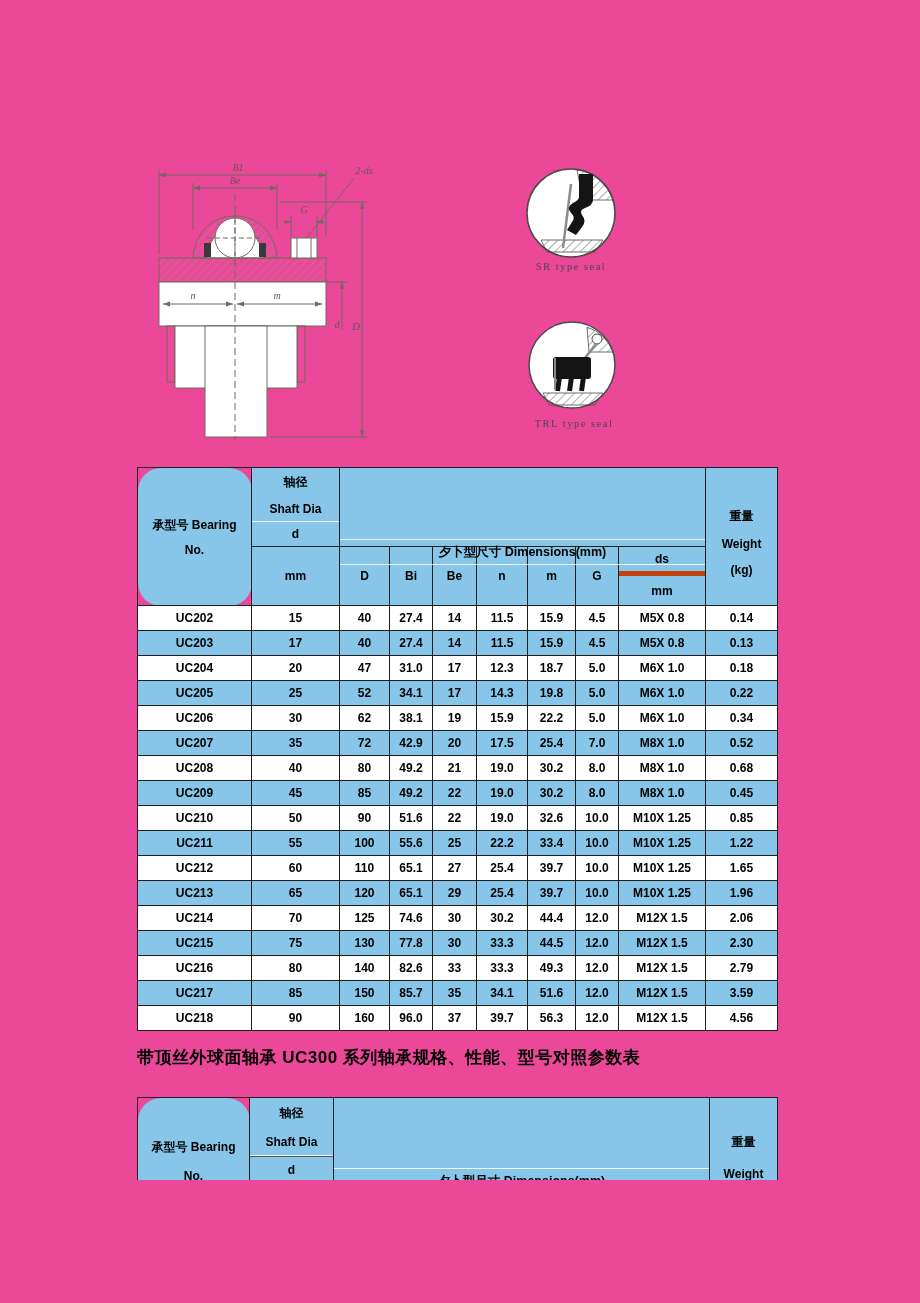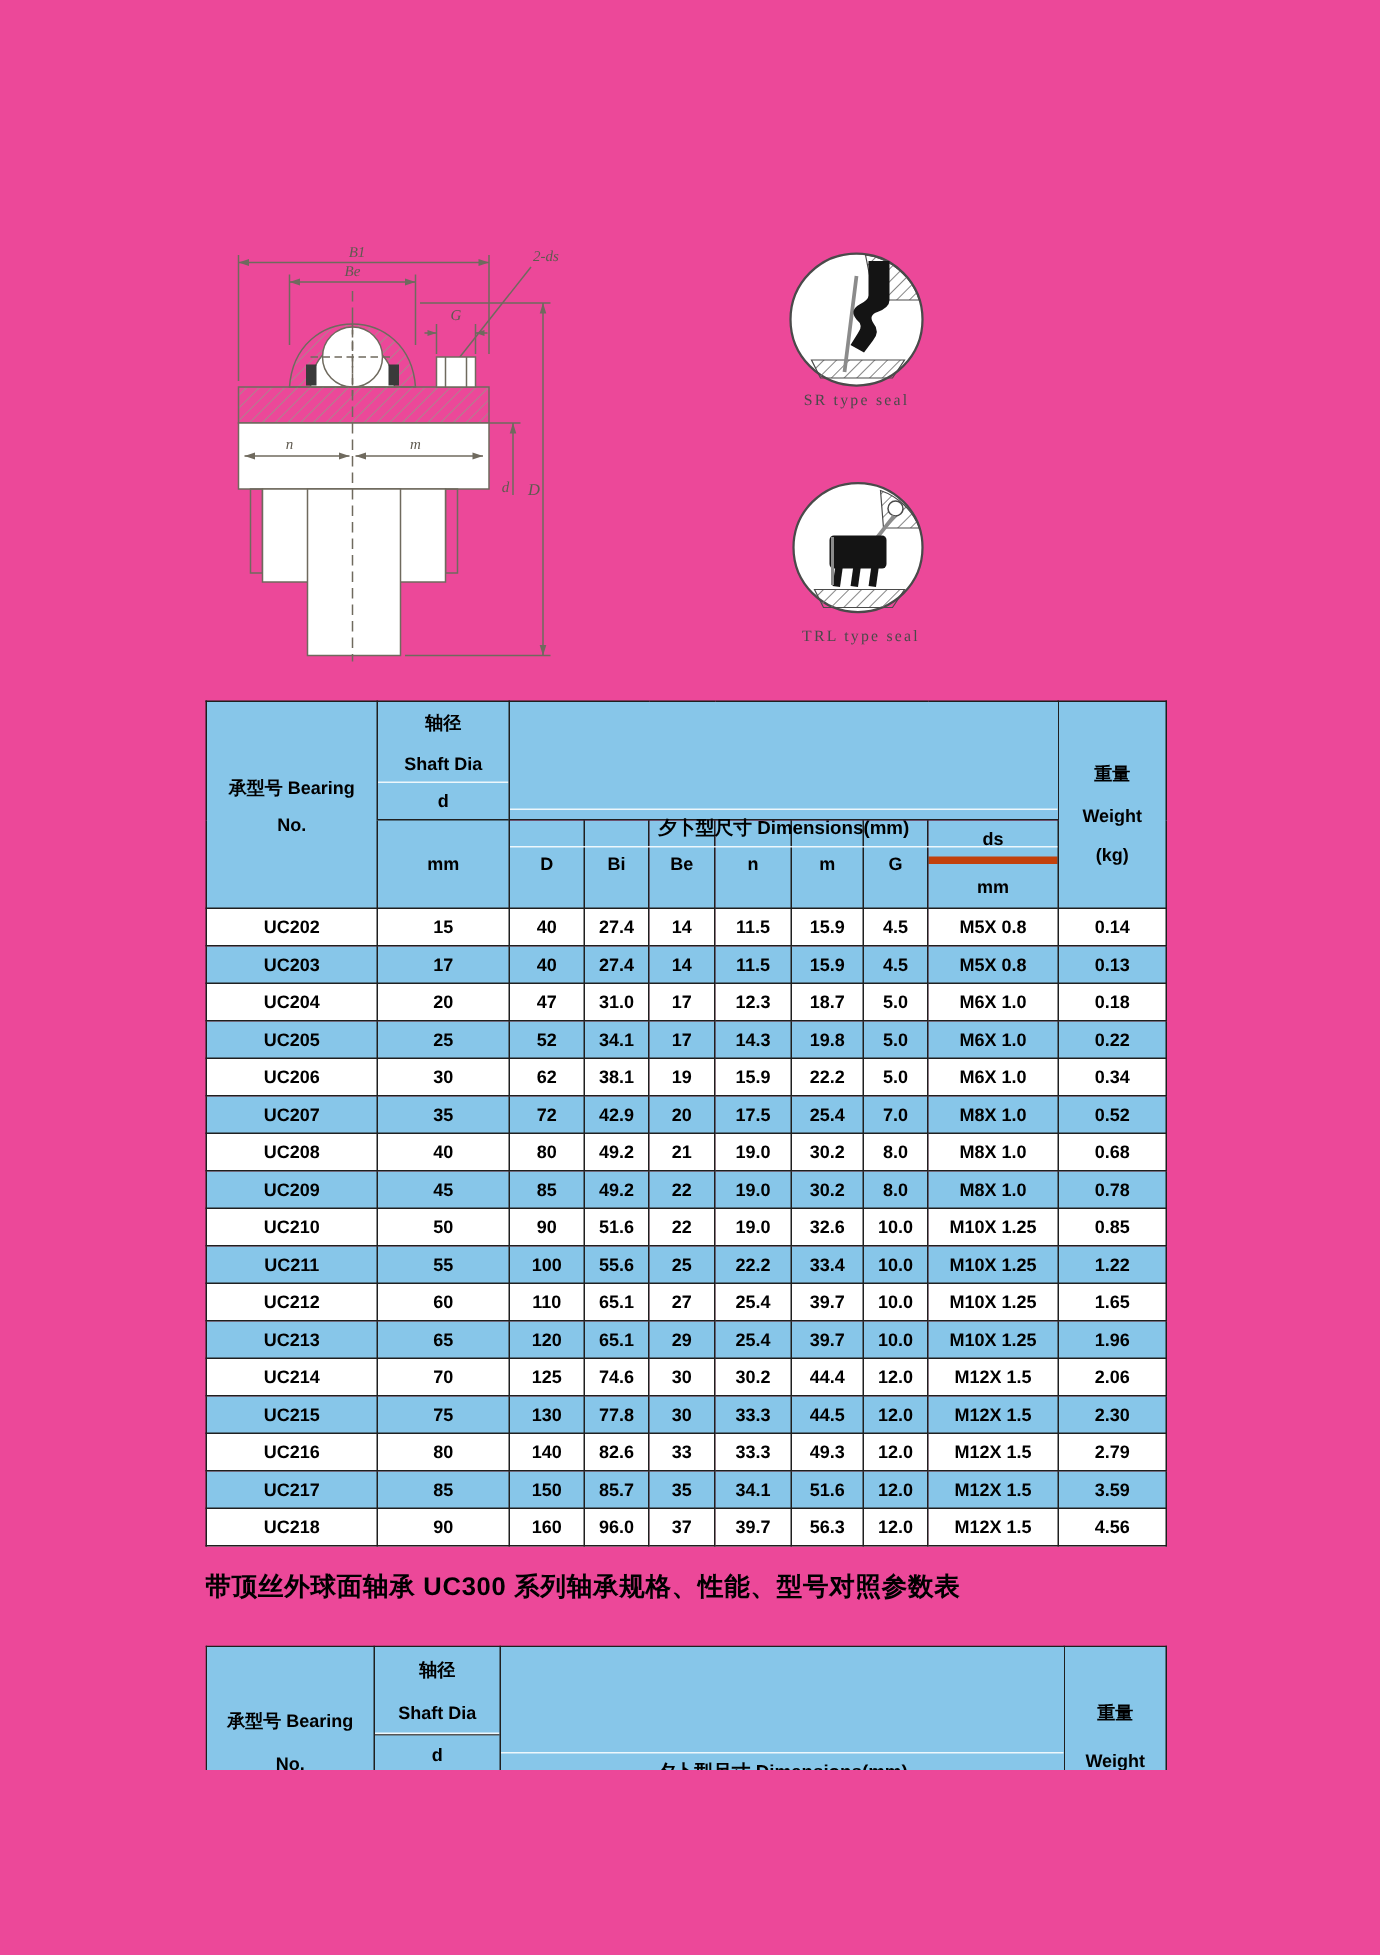--- a/index.html
+++ b/index.html
@@ -21,21 +21,21 @@
   table.spec { position:absolute; left:137px; width:640px; border-collapse:collapse; table-layout:fixed; }
   #t1 { top:467px; }
   table.spec td {
     border:1px solid #1f1f1f; text-align:center; vertical-align:middle;
     font-weight:bold; font-size:12px; padding:0; background:#fff;
   }
   table.spec thead td, table.spec .hd { background:#87c6e9; }
   
   #t1 .h1{height:28px;} #t1 .h2{height:26px;} #t1 .h3{height:25px;} #t1 .h4{height:58px;}
   
-  .c-bear { font-size:12.5px; }
+  .c-bear { font-size:12.5px;border-radius:23px; }
   .c-bear .inner { display:flex; flex-direction:column; align-items:center; justify-content:center; gap:9px; height:100%; }
   
   .c-shaft .s-zh { height:28px; display:flex; align-items:center; justify-content:center; }
   .c-shaft .s-en { height:26px; display:flex; align-items:center; justify-content:center; border-bottom:1px solid rgba(255,255,255,.85);text-align:right; }
   .c-shaft .s-d  { height:25px; display:flex; align-items:center; justify-content:center; border-bottom:1px solid #1f1f1f; }
   .c-shaft .s-mm { height:58px; display:flex; align-items:center; justify-content:center; }
   
   .c-dims { position:relative; }
   .c-dims .dims-strip {
     position:absolute; left:0; right:0; top:27px; height:26px;
@@ -330,21 +330,21 @@
         <tr class="alt">
           <td>UC209</td>
           <td>45</td>
           <td>85</td>
           <td><span class="bi-wrap">49.2</span></td>
           <td>22</td>
           <td>19.0</td>
           <td>30.2</td>
           <td>8.0</td>
           <td>M8X 1.0</td>
-          <td>0.78</td>
+          <td>0.45</td>
         </tr>
         <tr>
           <td>UC210</td>
           <td>50</td>
           <td>90</td>
           <td><span class="bi-wrap">51.6</span></td>
           <td>22</td>
           <td>19.0</td>
           <td>32.6</td>
           <td>10.0</td>

